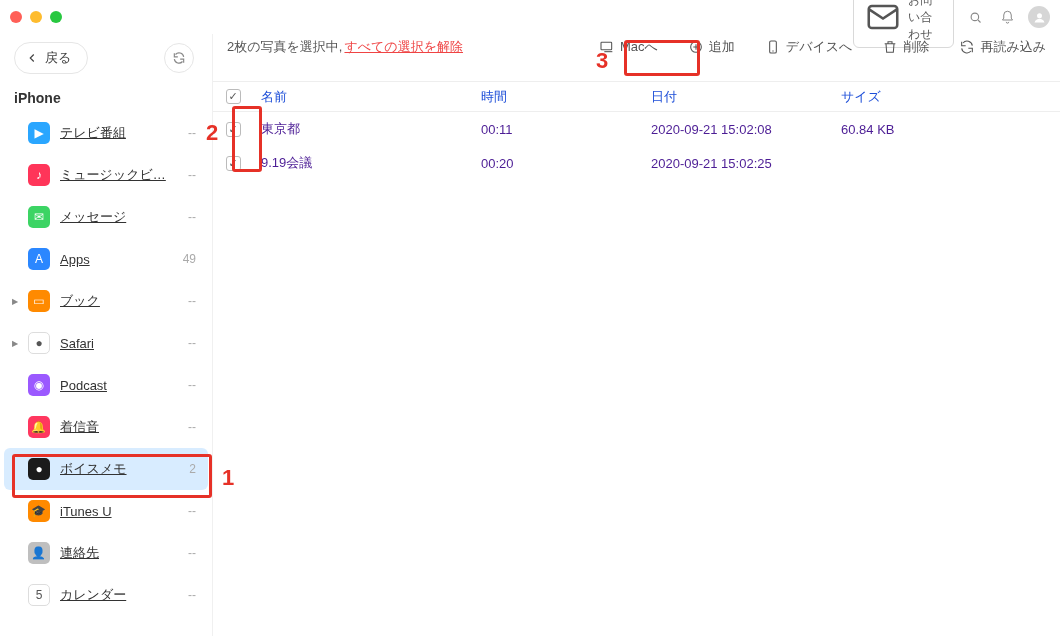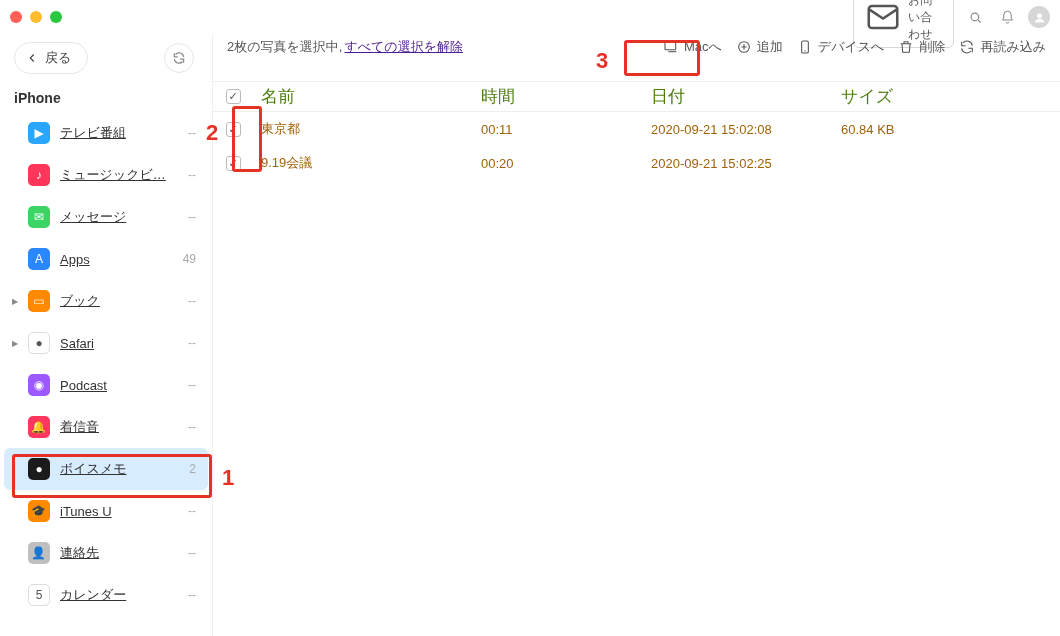--- a/index.html
+++ b/index.html
@@ -36,35 +36,35 @@
 .sb-item { display: flex; align-items: center; height: 42px; padding: 0 12px 0 24px; font-size: 13px; color: #333; border-radius: 6px; margin: 0 4px; position: relative; }
 .sb-item.expandable::before { content: "▶"; position: absolute; left: 8px; font-size: 8px; color: #888; }
 .sb-item.selected { background: #d8ecff; }
 .sb-icon { width: 22px; height: 22px; border-radius: 5px; margin-right: 10px; display: flex; align-items: center; justify-content: center; font-size: 12px; color: #fff; flex: 0 0 22px; }
 .sb-label { flex: 1; white-space: nowrap; overflow: hidden; text-overflow: ellipsis; text-decoration: underline; }
 .sb-count { color: #aaa; font-size: 12px; }
 
 
 .actionbar { height: 44px; display: flex; align-items: flex-start; padding: 0 14px; border-bottom: 1px solid #eee; font-size: 13px; margin-top: 4px; }
 .sel-text { color: #555; }
-.deselect-link { color: #4c1d95; text-decoration: underline; margin-left: 2px; }
-.action-group { margin-left: auto; display: flex; align-items: center; gap: 14px; }
+.deselect-link { color: #ef4444; text-decoration: underline; margin-left: 2px; }
+.action-group { margin-left: auto; display: flex; align-items: center; gap: 30px; }
 .act-btn { display: flex; align-items: center; gap: 5px; color: #555; font-size: 13px; }
 .act-btn svg { width: 16px; height: 16px; }
 
 
-.thead { display: flex; align-items: center; height: 30px; font-size: 17px; color: #4d7c0f; border-bottom: 1px solid #eee; }
+.thead { display: flex; align-items: center; height: 30px; font-size: 13px; color: #1d4ed8; border-bottom: 1px solid #eee; }
 .th, .td { padding: 0 8px; }
 .col-chk { width: 40px; display: flex; justify-content: center; }
 .col-name { width: 220px; }
 .col-time { width: 170px; }
 .col-date { width: 190px; }
 .col-size { flex: 1; }
 
-.trow { display: flex; align-items: center; height: 34px; font-size: 13px; color: #a16207; }
+.trow { display: flex; align-items: center; height: 34px; font-size: 13px; color: #4c1d95; }
 
 
 .chk { width: 15px; height: 15px; border: 1px solid #bbb; border-radius: 3px; background: #fff; display: flex; align-items: center; justify-content: center; }
 .chk.checked::after { content: "✓"; font-size: 11px; color: #555; line-height: 1; }
 
 
 .anno { position: absolute; border: 3px solid #e63127; border-radius: 3px; pointer-events: none; }
 .anno-label { position: absolute; color: #e63127; font-weight: 800; font-size: 22px; font-family: Arial, sans-serif; pointer-events: none; }
 
 </style>

